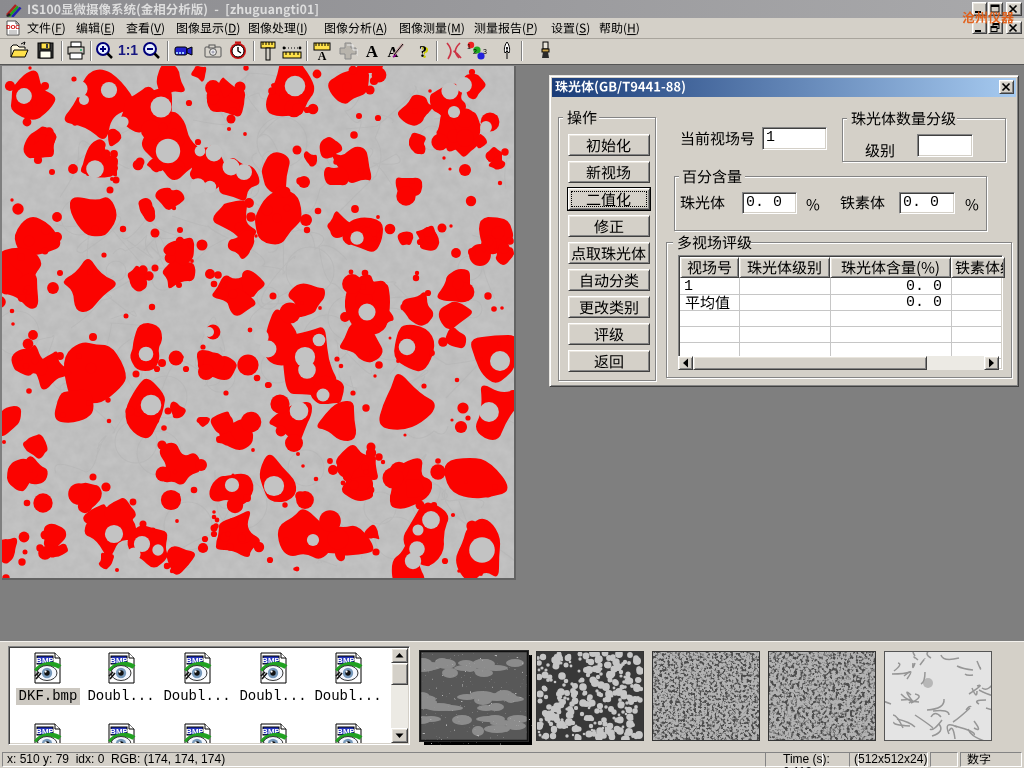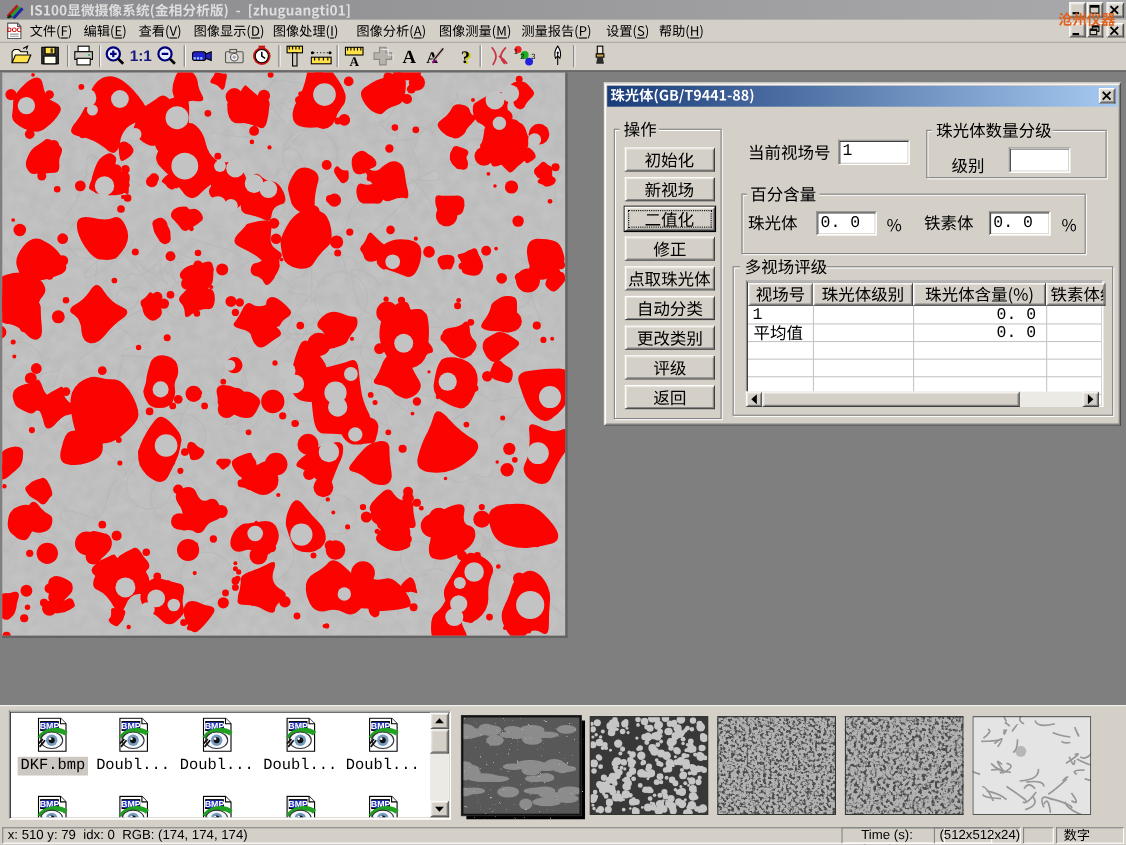--- a/index.html
+++ b/index.html
@@ -1525,21 +1525,21 @@
       <path d="M13 68Q26 71 31 76"></path>
       <path d="M31 43Q41 45 27 52"></path>
       <path d="M31 64Q52 78 48 77"></path>
       <path d="M85 43Q102 32 93 35"></path>
     </g>
     <circle cx="44" cy="32" r="5" fill="#9a9a9a" opacity="0.6"></circle>
     <rect x="0.5" y="0.5" width="107" height="89" fill="none" stroke="#555" stroke-width="1"></rect>
   </svg>
 <div class="abs" style="left:419px;top:650px;width:110px;height:92px;border:1px solid #2a2a2a"></div>
 <div class="abs" style="left:0;top:750px;width:1024px;height:18px;background:#d4d0c8"></div>
-<div class="abs sseg" style="left:2px;top:752px;width:900px;height:15px">x: 510 y: 79&nbsp; idx: 0&nbsp; RGB: (174, 174, 174)</div>
+<div class="abs sseg" style="left:2px;top:752px;width:821px;height:15px">x: 510 y: 79&nbsp; idx: 0&nbsp; RGB: (174, 174, 174)</div>
 <div class="abs sseg" style="left:765px;top:752px;width:94px;height:15px;padding:0 17px">Time (s): 0.113</div>
 <div class="abs sseg" style="left:849px;top:752px;width:79px;height:15px">(512x512x24)</div>
 <div class="abs sseg" style="left:930px;top:752px;width:28px;height:15px"></div>
 <div class="abs sseg" style="left:960px;top:752px;width:62px;height:15px"></div>
 <svg style="position:absolute;left:966px;top:753px" width="27" height="17">
     <g fill="#000">
       <use href="#r6570" transform="translate(1.0 10.56) scale(0.012)"></use>
       <use href="#r5b57" transform="translate(13.0 10.56) scale(0.012)"></use>
     </g>
   </svg>

